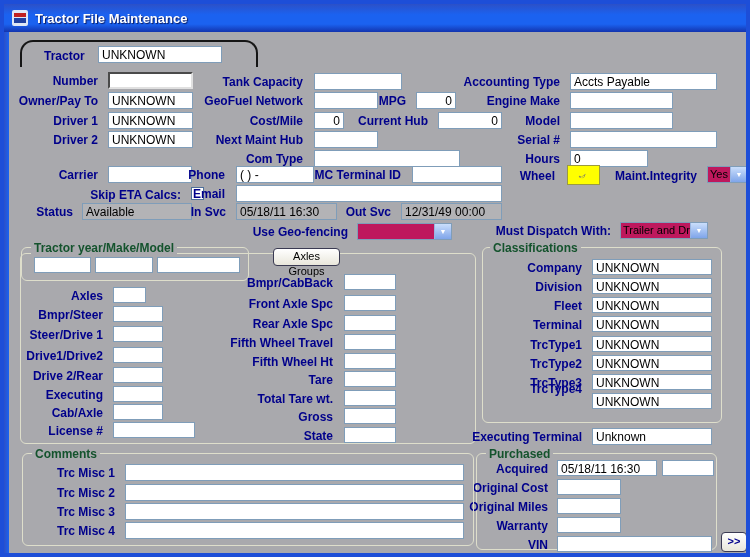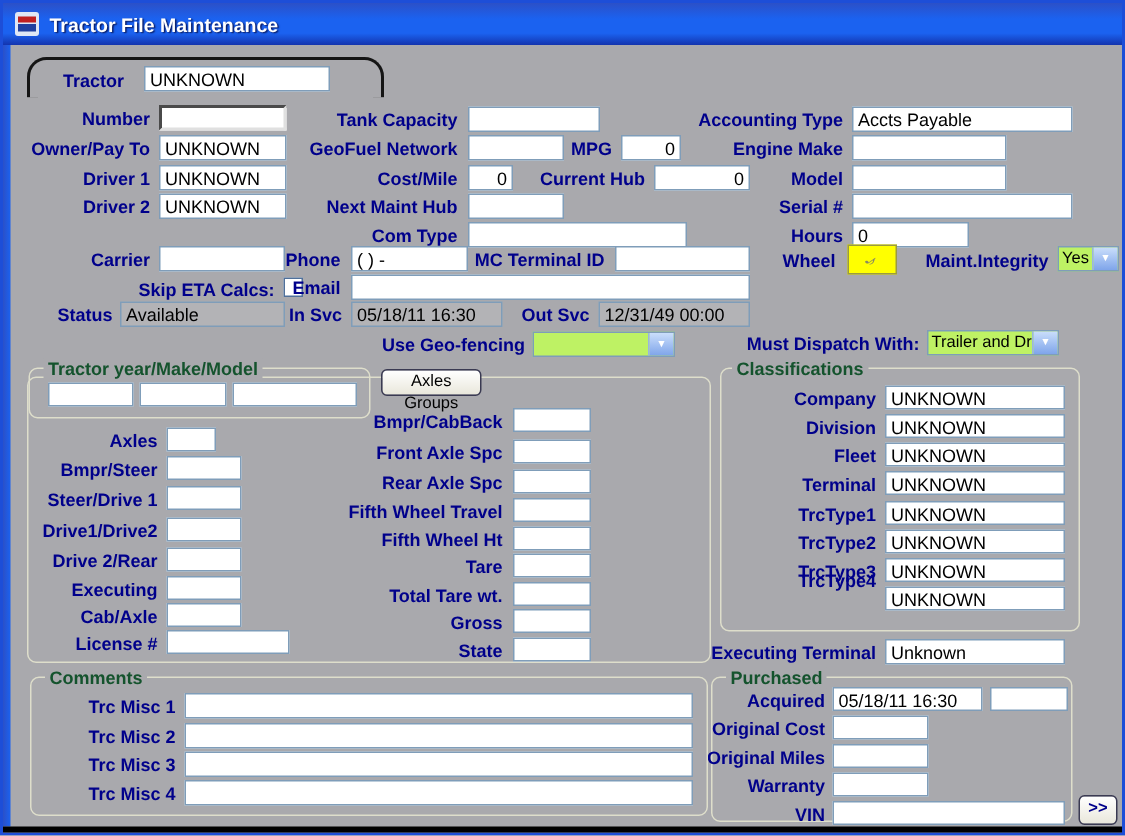--- a/index.html
+++ b/index.html
@@ -1,37 +1,37 @@
 <!DOCTYPE html>
 <html><head>
 <meta charset="utf-8">
 <style>
   html,body{margin:0;padding:0;background:#d4d0c8}
-  .window{position:relative;width:750px;height:557px;background:#a9a9ad;border:2px solid #1d4ed8;
+  .window{position:relative;width:750px;height:557px;background:#a9a9ad;border:4px solid #1d4ed8;
     box-sizing:border-box;font-family:"Liberation Sans",sans-serif;overflow:hidden}
   .titlebar{position:absolute;left:0;top:0;width:746px;height:28px;
     background:linear-gradient(180deg,#2b50c8 0%,#1b62f0 38%,#1b62f0 72%,#1334ae 100%);
     display:flex;align-items:center;padding-left:8px;box-sizing:border-box}
   .title{color:#fff;font-weight:bold;font-size:13px;margin-left:7px;text-shadow:1px 1px 1px #0a1a60}
   .edgeL{position:absolute;left:0;top:28px;width:5px;height:521px;background:linear-gradient(90deg,#2b50c8,#1b62f0)}
   .edgeB{position:absolute;left:0;top:549px;width:746px;height:6px;background:#000}
   .tab{position:absolute;left:16px;top:36px;width:238px;height:27px;background:#a9a9ad;
     border:2px solid #151515;border-bottom:none;border-radius:13px 13px 0 0;box-sizing:border-box}
   .lbl{position:absolute;font-size:12px;font-weight:bold;color:#00008b;white-space:nowrap;height:15px;line-height:15px}
   .field{position:absolute;height:17px;box-sizing:border-box;background:#fff;border:1px solid #7f9db9;
     font-size:12px;line-height:14px;padding:1px 3px;color:#000;white-space:nowrap;overflow:hidden}
   .ro{background:#b3b3b6}
   .num{text-align:right}
   .sunken{border:2px solid;border-color:#4a4a4a #e0e0e0 #e0e0e0 #4a4a4a}
   .grp{position:absolute;border:1px solid #dedecb;border-radius:6px;box-sizing:border-box}
   .grplbl{position:absolute;font-size:12px;font-weight:bold;color:#14532d;background:#a9a9ad;
     padding:0 3px;white-space:nowrap;height:14px;line-height:14px}
   .btn{position:absolute;box-sizing:border-box;background:linear-gradient(180deg,#ffffff,#e9e7db);
     border:1px solid #3a3a52;border-radius:4px;font-size:11px;color:#000;text-align:center;line-height:15px;cursor:pointer}
-  .dd{position:absolute;height:17px;box-sizing:border-box;background:#bef264;border:1px solid #7f9db9;display:flex;align-items:stretch}
+  .dd{position:absolute;height:17px;box-sizing:border-box;background:#be185d;border:1px solid #7f9db9;display:flex;align-items:stretch}
   .ddtext{flex:1;font-size:11px;line-height:15px;padding:0 2px;white-space:nowrap;overflow:hidden;color:#000}
   .ddbtn{width:16px;background:linear-gradient(180deg,#cadefb,#7fa5ea);border-left:1px solid #9ab5e0;
     display:flex;align-items:center;justify-content:center;color:#fff;font-size:7px}
   .checkbox{position:absolute;width:13px;height:13px;background:#fff;border:1px solid #50709a;box-sizing:border-box}
   .notesbtn{position:absolute;background:#ffff00;border:1px solid #9a9a40;box-sizing:border-box;
     display:flex;align-items:center;justify-content:center;cursor:pointer}
   .noteglyph{display:inline-block;transform:rotate(55deg);color:#8a8a60;font-size:13px;font-weight:bold}
 </style>
 </head>
 <body>
@@ -128,21 +128,21 @@
   </div>
 
   <div class="grp" style="left:16px;top:249px;width:456px;height:191px"></div>
 
   <div class="grp" style="left:17px;top:243px;width:228px;height:34px"></div>
   <div class="grplbl" style="left:27px;top:237px">Tractor year/Make/Model</div>
   <div class="field" style="left:30px;top:253px;width:57px;height:16px"></div>
   <div class="field" style="left:91px;top:253px;width:58px;height:16px"></div>
   <div class="field" style="left:153px;top:253px;width:83px;height:16px"></div>
 
-  <div class="btn" style="left:252px;top:244px;width:67px;height:18px">Axles Groups</div>
+  <div class="btn" style="left:269px;top:244px;width:67px;height:18px">Axles Groups</div>
 
   <div class="lbl" style="right:643px;top:285px">Axles</div>
   <div class="field" style="left:109px;top:283px;width:33px;height:16px"></div>
   <div class="lbl" style="right:643px;top:304px">Bmpr/Steer</div>
   <div class="field" style="left:109px;top:302px;width:50px;height:16px"></div>
   <div class="lbl" style="right:643px;top:324px">Steer/Drive 1</div>
   <div class="field" style="left:109px;top:322px;width:50px;height:16px"></div>
   <div class="lbl" style="right:643px;top:345px">Drive1/Drive2</div>
   <div class="field" style="left:109px;top:343px;width:50px;height:16px"></div>
   <div class="lbl" style="right:643px;top:365px">Drive 2/Rear</div>

